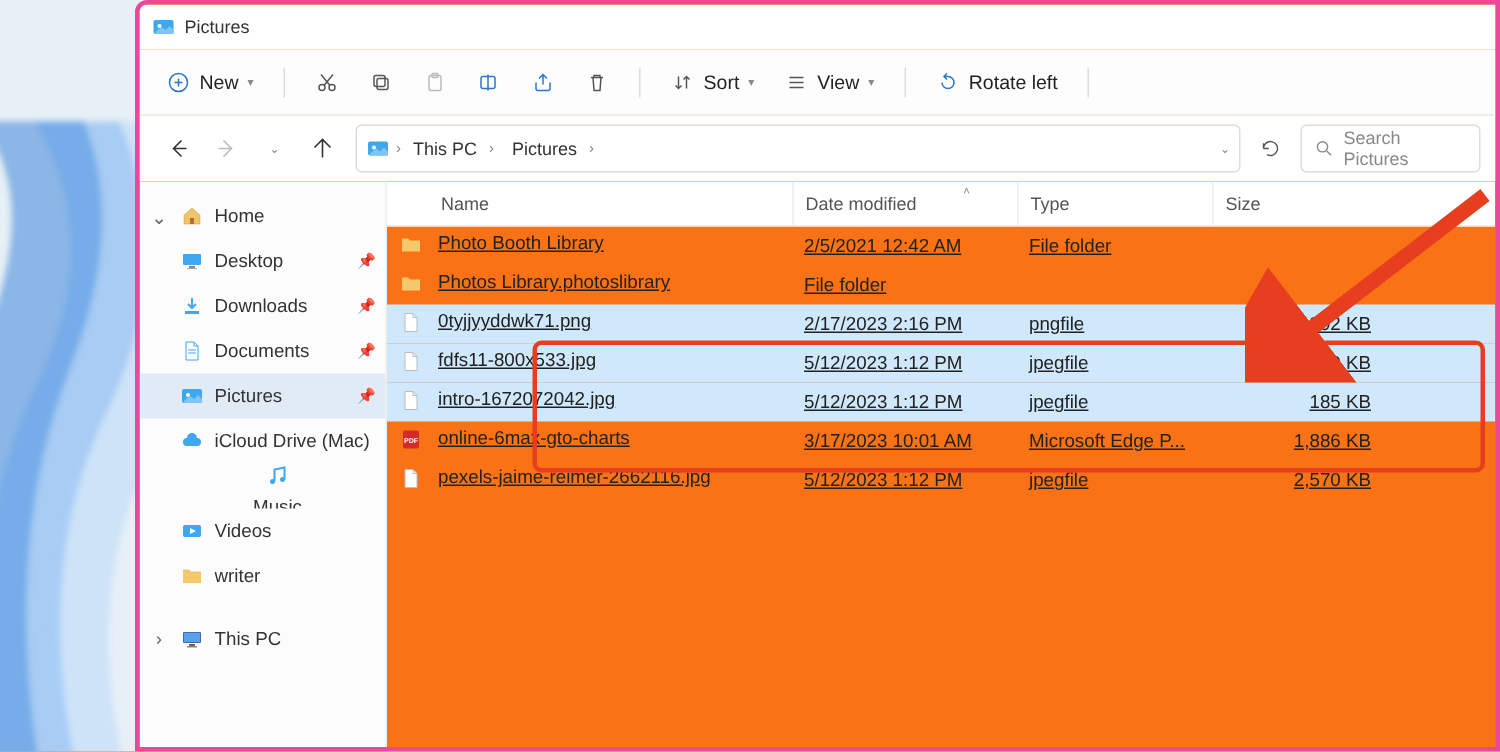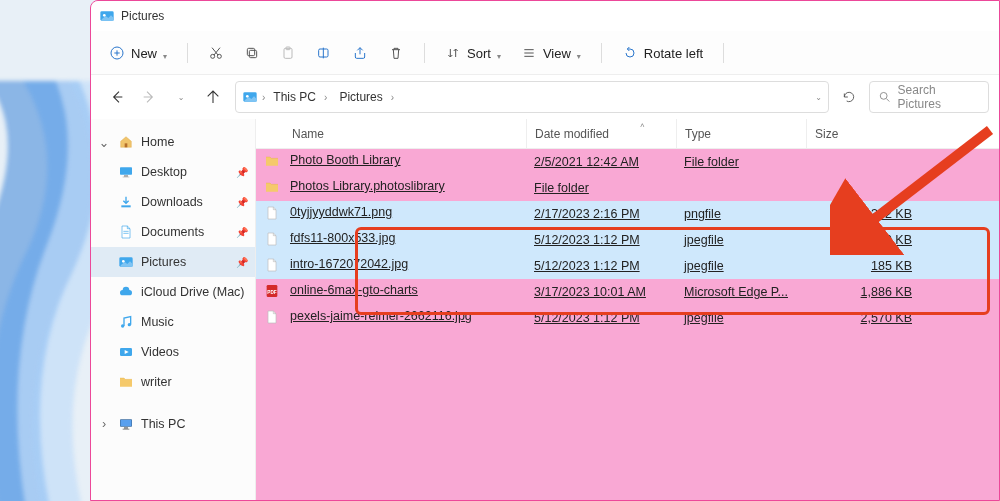--- a/index.html
+++ b/index.html
@@ -1,29 +1,29 @@
 <!DOCTYPE html>
 <html><head>
 <meta charset="utf-8">
 <style>
 * { box-sizing: border-box; margin: 0; padding: 0; font-family: "Segoe UI", Arial, sans-serif; }
 body { background: #e8f0f7; overflow: hidden; width: 1000px; height: 501px; position: relative; }
 
 
 .bg-wave { position: absolute; left: -60px; bottom: -80px; width: 220px; height: 500px; filter: blur(2px); z-index: 0; pointer-events: none; }
 
-.explorer { position: absolute; left: 90px; top: 0; right: 0; bottom: 0; background: #f9a8d4; border: 1px solid #ec4899; border-radius: 8px 0 0 0; overflow: hidden; display: flex; flex-direction: column; z-index: 1; }
+.explorer { position: absolute; left: 90px; top: 0; right: 0; bottom: 0; background: #f97316; border: 3px solid #ec4899; border-radius: 8px 0 0 0; overflow: hidden; display: flex; flex-direction: column; z-index: 1; }
 
 
 .titlebar { height: 30px; display: flex; align-items: center; padding: 0 8px; background: #fff; font-size: 12px; color: #333; }
 .titlebar .t-icon { width: 16px; height: 16px; margin-right: 6px; }
 
 
 .toolbar { height: 44px; display: flex; align-items: center; padding: 0 10px; background: #fdfdfd; font-size: 13px; color: #222; border-bottom: 1px solid #eee; gap: 4px; }
-.t-btn { display: flex; align-items: flex-end; gap: 6px; padding: 4px 8px; border-radius: 4px; cursor: pointer; white-space: nowrap; }
+.t-btn { display: flex; align-items: center; gap: 6px; padding: 4px 8px; border-radius: 4px; cursor: pointer; white-space: nowrap; }
 .t-sep { width: 1px; height: 20px; background: #ddd; margin: 0 8px; }
 .ico { width: 16px; height: 16px; display: inline-flex; align-items: center; justify-content: center; }
 
 
 .navbar { height: 44px; display: flex; align-items: center; padding: 6px 10px; gap: 6px; background: #fff; }
 .nav-icons { display: flex; align-items: center; }
 .nav-btn { width: 32px; height: 32px; display: flex; align-items: center; justify-content: center; border-radius: 4px; color: #666; cursor: pointer; }
 .nav-btn.disabled { color: #bbb; cursor: default; }
 .breadcrumb { flex: 1; display: flex; align-items: center; height: 32px; border: 1px solid #ddd; border-radius: 4px; padding: 0 6px; font-size: 12px; color: #333; gap: 4px; }
 .breadcrumb .crumb { display: flex; align-items: center; gap: 4px; padding: 2px 4px; cursor: pointer; }
@@ -269,21 +269,21 @@
             <span class="pin">📌</span>
           </div>
           <div class="side-item" style="padding-left: 26px;">
             <span class="si-icon">
               <svg width="16" height="16" viewBox="0 0 24 24">
                 <path d="M7 17 A4 4 0 0 1 7 9 A5 5 0 0 1 17 9 A3.5 3.5 0 0 1 17 17 Z" fill="#3fa7ec"></path>
               </svg>
             </span>
             <span class="label">iCloud Drive (Mac)</span>
           </div>
-          <div class="side-item" style="padding-left: 26px;">
+          <div class="side-item" style="padding-left: 26px; flex-direction: column;">
             <span class="si-icon">
               <svg width="16" height="16" viewBox="0 0 24 24">
                 <path d="M9 18 V6 L19 4 V16" fill="none" stroke="#3fa7ec" stroke-width="2"></path>
                 <circle cx="7" cy="18" r="2.5" fill="#3fa7ec"></circle>
                 <circle cx="17" cy="16" r="2.5" fill="#3fa7ec"></circle>
               </svg>
             </span>
             <span class="label">Music</span>
           </div>
           <div class="side-item" style="padding-left: 26px;">

